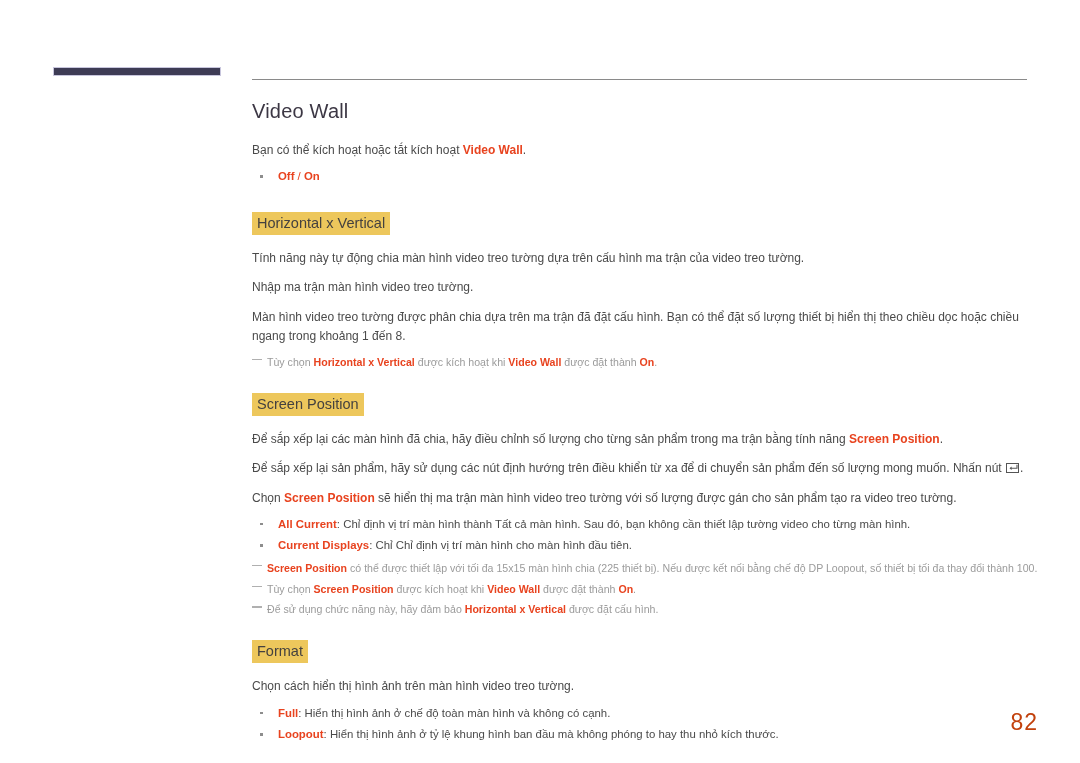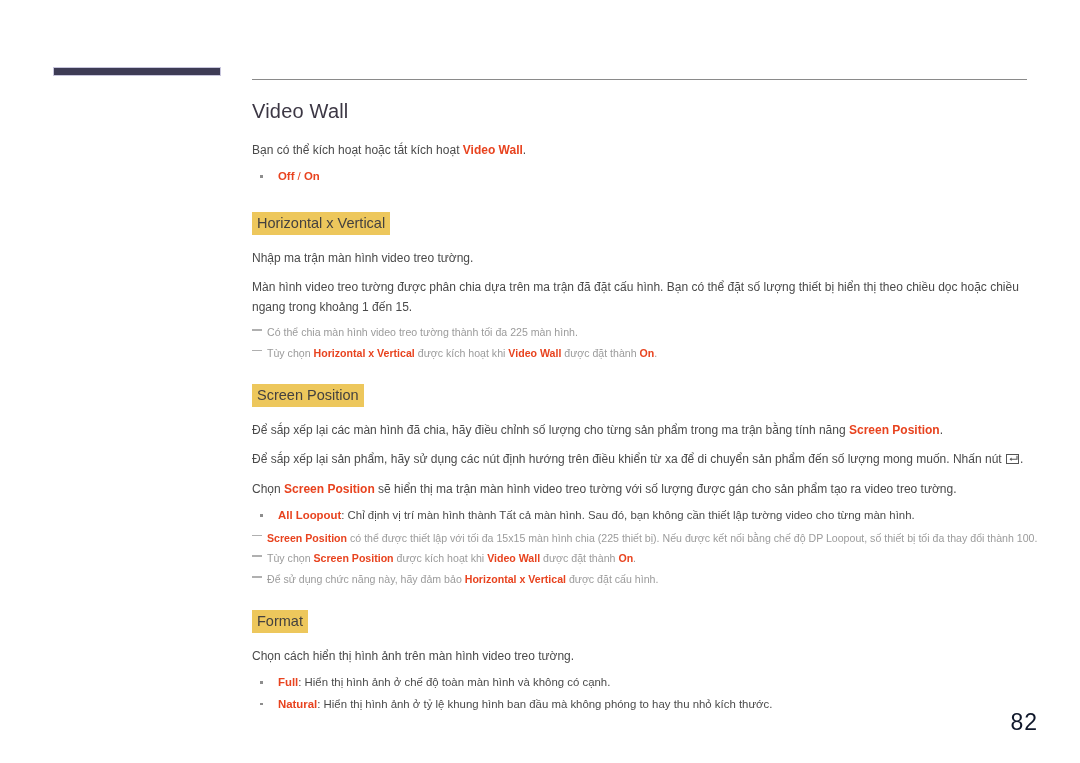--- a/index.html
+++ b/index.html
@@ -150,21 +150,21 @@
     box-sizing: border-box;
   }
   .enter-key svg { position: absolute; left: 1px; top: 0px; }
 
   
   .page-number {
     position: absolute;
     right: 42px;
     bottom: 35px;
     font-size: 23px;
-    color: #0f172a;
+    color: #c2410c;
     letter-spacing: 1px;
   }
 </style>
 </head>
 <body>
 
 <div class="left-rail">
   <div class="rail-bar"></div>
 </div>
 
@@ -181,48 +181,49 @@
     <ul class="bullets">
       <li>
         <span class="bullet-dot"></span><span class="kw">Off</span><span class="kw-plain"> / </span><span class="kw">On</span>
       </li>
     </ul>
 
     <div class="section-head-wrap first">
       <h2 class="section-head">Horizontal x Vertical</h2>
     </div>
 
+    <p class="body">Tính năng này tự động chia màn hình video treo tường dựa trên cấu hình ma trận của video treo tường.</p>
     <p class="body">Nhập ma trận màn hình video treo tường.</p>
-    <p class="body">Màn hình video treo tường được phân chia dựa trên ma trận đã đặt cấu hình. Bạn có thể đặt số lượng thiết bị hiển thị theo chiều dọc hoặc chiều ngang trong khoảng 1 đến 15.</p>
+    <p class="body">Màn hình video treo tường được phân chia dựa trên ma trận đã đặt cấu hình. Bạn có thể đặt số lượng thiết bị hiển thị theo chiều dọc hoặc chiều ngang trong khoảng 1 đến 8.</p>
 
     <div class="notes">
-      <div class="note">
-        <span class="note-dash"></span><span>Có thể chia màn hình video treo tường thành tối đa 225 màn hình.</span>
-      </div>
       <div class="note">
         <span class="note-dash"></span><span>Tùy chọn </span><span class="kw">Horizontal x Vertical</span><span> được kích hoạt khi </span><span class="kw">Video Wall</span><span> được đặt thành </span><span class="kw">On</span><span>.</span>
       </div>
     </div>
 
     <div class="section-head-wrap">
       <h2 class="section-head">Screen Position</h2>
     </div>
 
     <p class="body"><span>Để sắp xếp lại các màn hình đã chia, hãy điều chỉnh số lượng cho từng sản phẩm trong ma trận bằng tính năng </span><span class="kw">Screen Position</span><span>.</span></p>
 
     <p class="body"><span>Để sắp xếp lại sản phẩm, hãy sử dụng các nút định hướng trên điều khiển từ xa để di chuyển sản phẩm đến số lượng mong muốn. Nhấn nút </span><span class="enter-key"><svg width="11" height="8" viewBox="0 0 11 8" xmlns="http://www.w3.org/2000/svg">
             <path d="M9 0.8 V4.2 H2.6" fill="none" stroke="#555" stroke-width="1.1"></path>
             <path d="M3.6 2.6 L1.5 4.25 L3.6 5.9 Z" fill="#555"></path>
           </svg></span><span>.</span></p>
 
     <p class="body"><span>Chọn </span><span class="kw">Screen Position</span><span> sẽ hiển thị ma trận màn hình video treo tường với số lượng được gán cho sản phẩm tạo ra video treo tường.</span></p>
 
     <ul class="bullets">
       <li>
-        <span class="bullet-dot"></span><span class="kw">All Loopout</span><span>: Chỉ định vị trí màn hình thành Tất cả màn hình. Sau đó, bạn không cần thiết lập tường video cho từng màn hình.</span>
+        <span class="bullet-dot"></span><span class="kw">All Current</span><span>: Chỉ định vị trí màn hình thành Tất cả màn hình. Sau đó, bạn không cần thiết lập tường video cho từng màn hình.</span>
+      </li>
+      <li>
+        <span class="bullet-dot"></span><span class="kw">Current Displays</span><span>: Chỉ Chỉ định vị trí màn hình cho màn hình đầu tiên.</span>
       </li>
     </ul>
 
     <div class="notes">
       <div class="note">
         <span class="note-dash"></span><span class="kw">Screen Position</span><span> có thể được thiết lập với tối đa 15x15 màn hình chia (225 thiết bị). Nếu được kết nối bằng chế độ DP Loopout, số thiết bị tối đa thay đổi thành 100.</span>
       </div>
       <div class="note">
         <span class="note-dash"></span><span>Tùy chọn </span><span class="kw">Screen Position</span><span> được kích hoạt khi </span><span class="kw">Video Wall</span><span> được đặt thành </span><span class="kw">On</span><span>.</span>
       </div>
@@ -235,20 +236,20 @@
       <h2 class="section-head">Format</h2>
     </div>
 
     <p class="body">Chọn cách hiển thị hình ảnh trên màn hình video treo tường.</p>
 
     <ul class="bullets">
       <li>
         <span class="bullet-dot"></span><span class="kw">Full</span><span>: Hiển thị hình ảnh ở chế độ toàn màn hình và không có cạnh.</span>
       </li>
       <li>
-        <span class="bullet-dot"></span><span class="kw">Natural</span><span>: Hiển thị hình ảnh ở tỷ lệ khung hình ban đầu mà không phóng to hay thu nhỏ kích thước.</span>
+        <span class="bullet-dot"></span><span class="kw">Loopout</span><span>: Hiển thị hình ảnh ở tỷ lệ khung hình ban đầu mà không phóng to hay thu nhỏ kích thước.</span>
       </li>
     </ul>
 
   </div>
 
   <div class="page-number">82</div>
 </div>
 
 </body></html>

